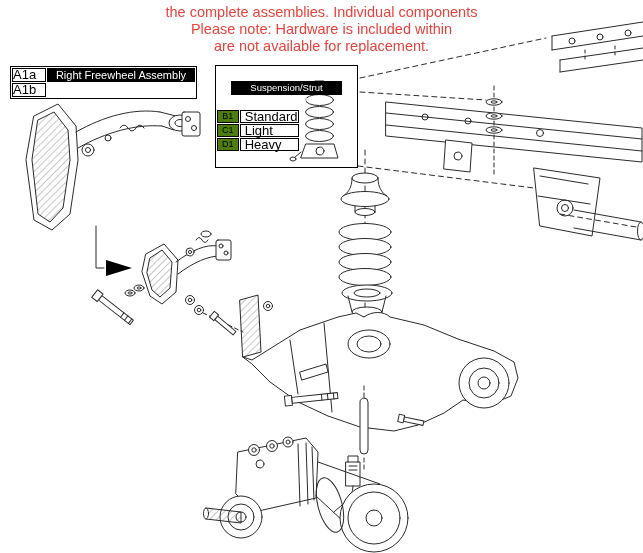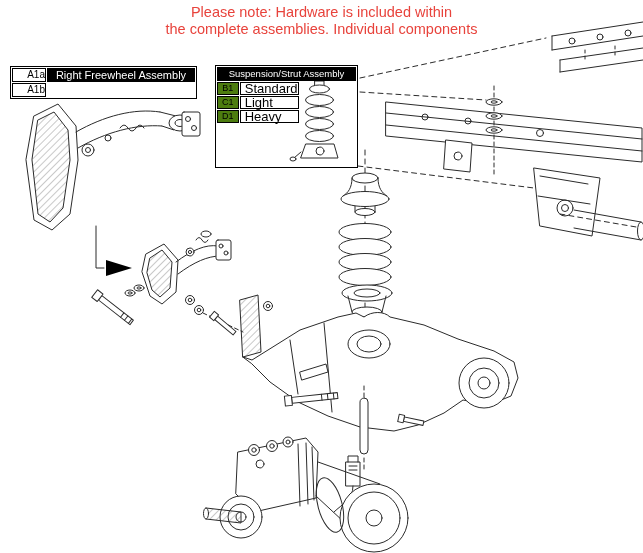--- a/index.html
+++ b/index.html
@@ -17,33 +17,33 @@
   
   .tbl1{
     position:absolute;left:10px;top:66px;z-index:2;
     border:1px solid #000;background:#fff;padding:1px;
   }
   .t1row{display:flex;margin:1px 0;}
   .t1row:first-child{margin-top:0;}
   .t1row:last-child{margin-bottom:0;}
   .t1code{
     width:32px;height:12px;border:1px solid #000;background:#fff;
-    font-size:10px;line-height:12px;text-align:right;margin-right:1px;
+    font-size:13px;line-height:12px;text-align:left;margin-right:1px;
   }
   .t1label{
     width:146px;height:12px;border:1px solid #000;background:#000;color:#fff;
     font-size:11px;line-height:12px;text-align:center;
   }
   
   .tbl2{
     position:absolute;left:215px;top:65px;z-index:2;
     width:141px;height:101px;border:1px solid #000;background:transparent;
   }
   .t2header{
-    margin:1px;height:12px;border:1px solid #000;background:#000;color:#fff;
+    margin:15px;height:12px;border:1px solid #000;background:#000;color:#fff;
     font-size:9.5px;line-height:12px;text-align:center;
   }
   .t2row{display:flex;margin:1px;width:82px;}
   .t2code{
     width:20px;height:11px;border:1px solid #000;background:#4d7c0f;
     font-size:9px;line-height:11px;text-align:center;margin-right:1px;
   }
   .t2label{
     width:54px;height:11px;border:1px solid #000;background:#fff;
     font-size:13px;line-height:11px;text-align:left;padding-left:4px;
@@ -263,22 +263,23 @@
         <path d="M306,144 L334,144 L338,158 L301,158 Z" fill="#fff"></path>
         <circle cx="320" cy="151" r="4"></circle>
         <path d="M301,152 L294,158"></path>
         <ellipse cx="293" cy="159" rx="3" ry="2" fill="#fff"></ellipse>
       </g>
 
     </g>
   </svg>
 
   <div class="note">
+    <div>the complete assemblies. Individual components</div>
     <div>Please note: Hardware is included within</div>
-    <div>the complete assemblies. Individual components</div>
+    <div>are not available for replacement.</div>
   </div>
 
   <div class="tbl1">
     <div class="t1row">
       <div class="t1code">A1a</div>
       <div class="t1label">Right Freewheel Assembly</div>
     </div>
     <div class="t1row">
       <div class="t1code">A1b</div>
     </div>

